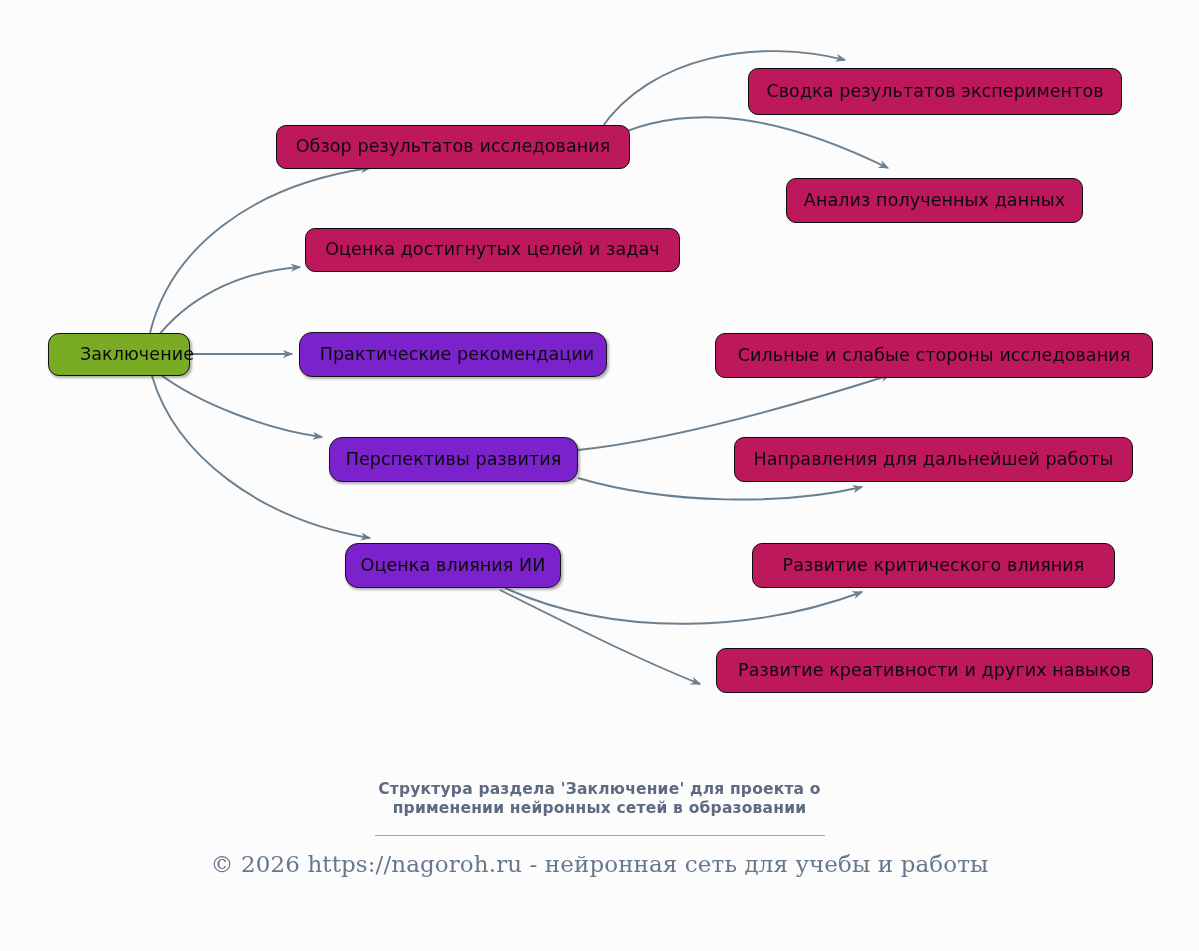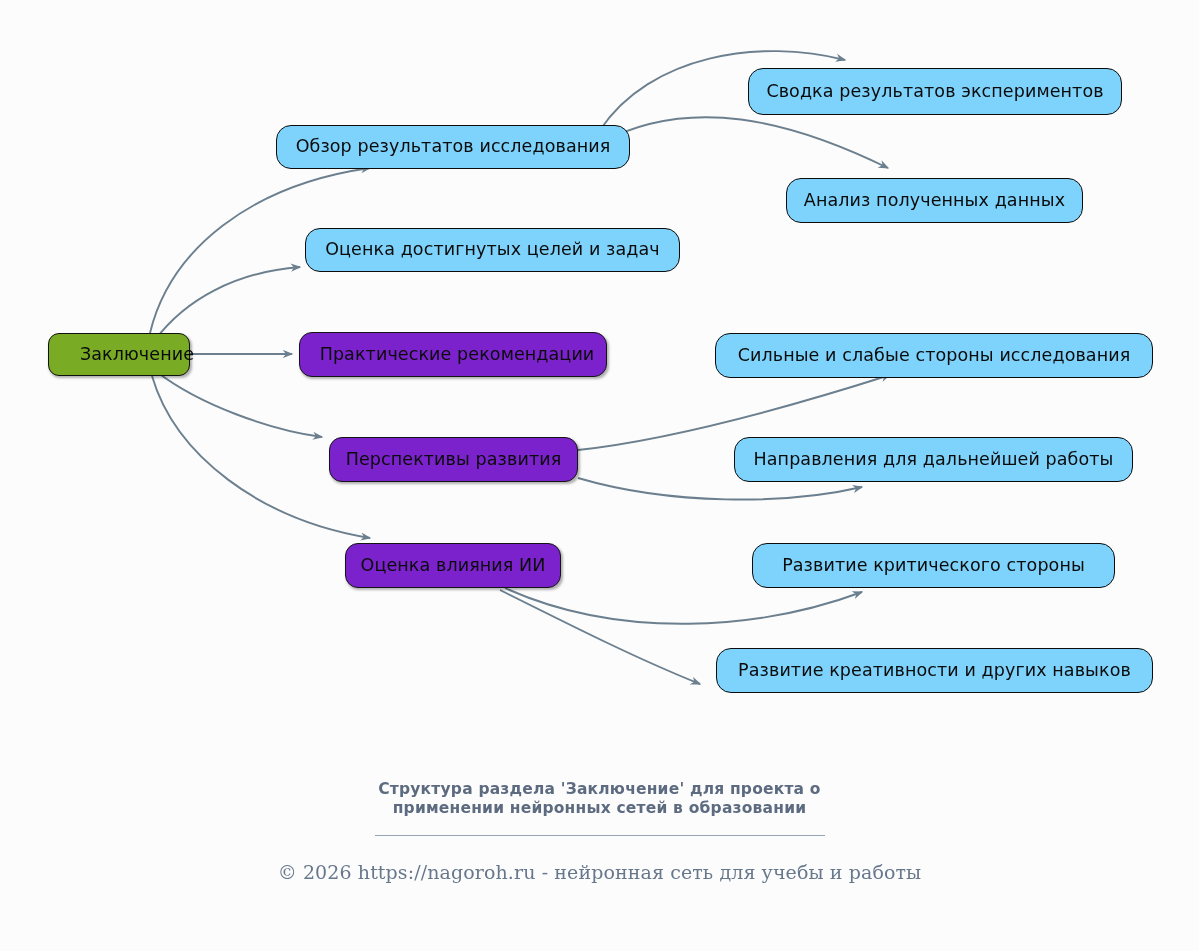--- a/index.html
+++ b/index.html
@@ -59,23 +59,23 @@
     border-color: #111111;
     border-radius: 11px;
     box-shadow: 1.5px 2px 2.5px rgba(0,0,0,.30);
   }
   .node.branch {
     background: #7b22cc;
     border-color: #141414;
     box-shadow: 1.5px 2px 2.5px rgba(0,0,0,.30);
   }
   .node.leaf {
-    background: #7dd3fc;
+    background: #be185d;
     border-color: #0c0c0c;
-    border-radius: 15px;
+    border-radius: 10px;
   }
 
   
   #footer-block {
     position: absolute;
     left: 0;
     width: 1199px;
     text-align: center;
     z-index: 3;
   }
@@ -89,23 +89,23 @@
     width: 560px;
     letter-spacing: .2px;
   }
   #footer-rule {
     width: 450px;
     height: 1px;
     background: #97a4b4;
     margin: 17px auto 0 auto;
   }
   #copyright-line {
-    margin-top: 25px;
+    margin-top: 15px;
     font-family: "DejaVu Serif", serif;
-    font-size: 19px;
+    font-size: 23px;
     color: #67788c;
     letter-spacing: .1px;
   }
 </style>
 </head>
 <body>
 
 <div id="mindmap-canvas">
 
   <svg id="edges-layer" viewBox="0 0 1199 951">
@@ -166,21 +166,21 @@
 
   <div class="node leaf" style="left:715px; top:333px; width:438px; height:45px;">
     <span class="node-label">Сильные и слабые стороны исследования</span>
   </div>
 
   <div class="node leaf" style="left:734px; top:437px; width:399px; height:45px;">
     <span class="node-label">Направления для дальнейшей работы</span>
   </div>
 
   <div class="node leaf" style="left:752px; top:543px; width:363px; height:45px;">
-    <span class="node-label">Развитие критического стороны</span>
+    <span class="node-label">Развитие критического влияния</span>
   </div>
 
   <div class="node leaf" style="left:716px; top:648px; width:437px; height:45px;">
     <span class="node-label">Развитие креативности и других навыков</span>
   </div>
 
   <div id="footer-block" style="top:780px;">
     <div id="diagram-title">
       <div>Структура раздела 'Заключение' для проекта о</div>
       <div>применении нейронных сетей в образовании</div>

